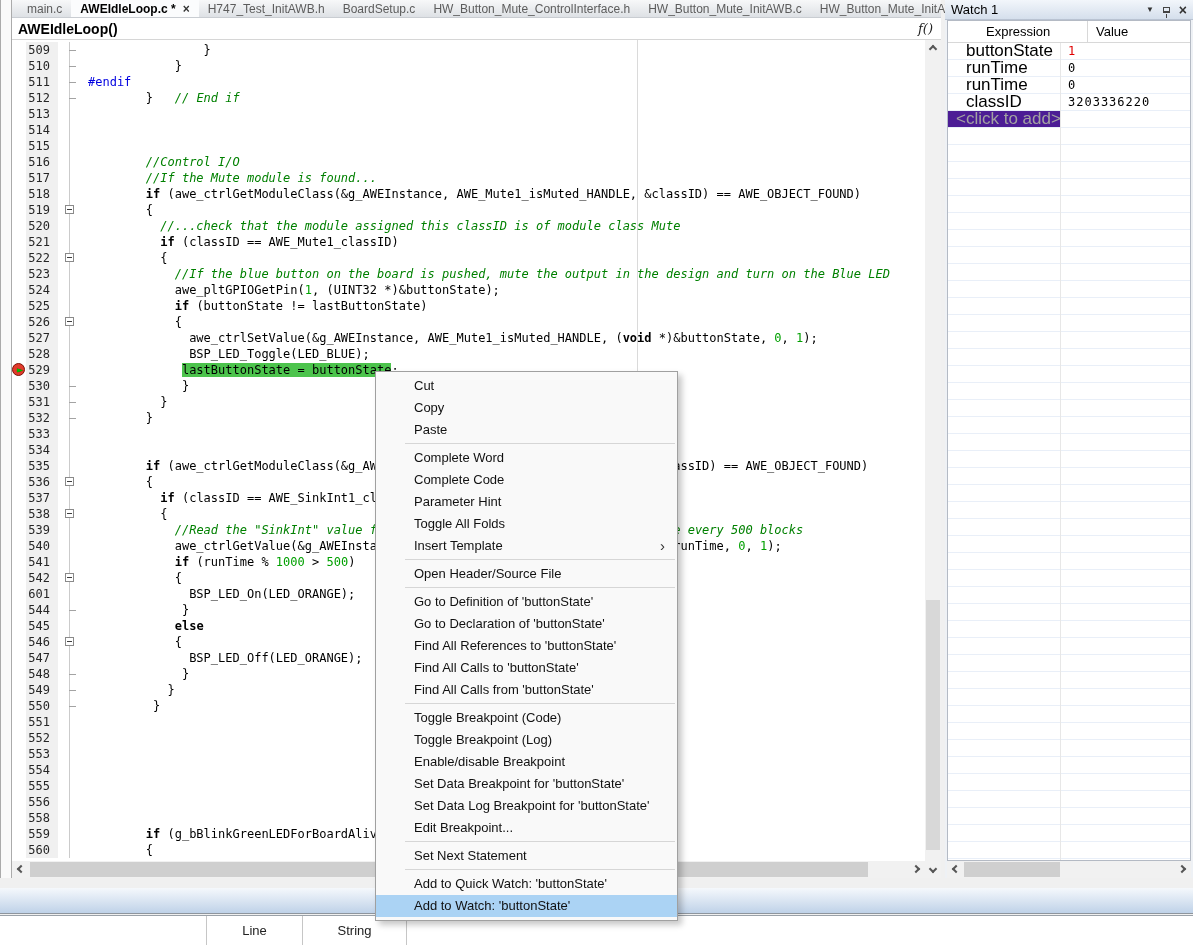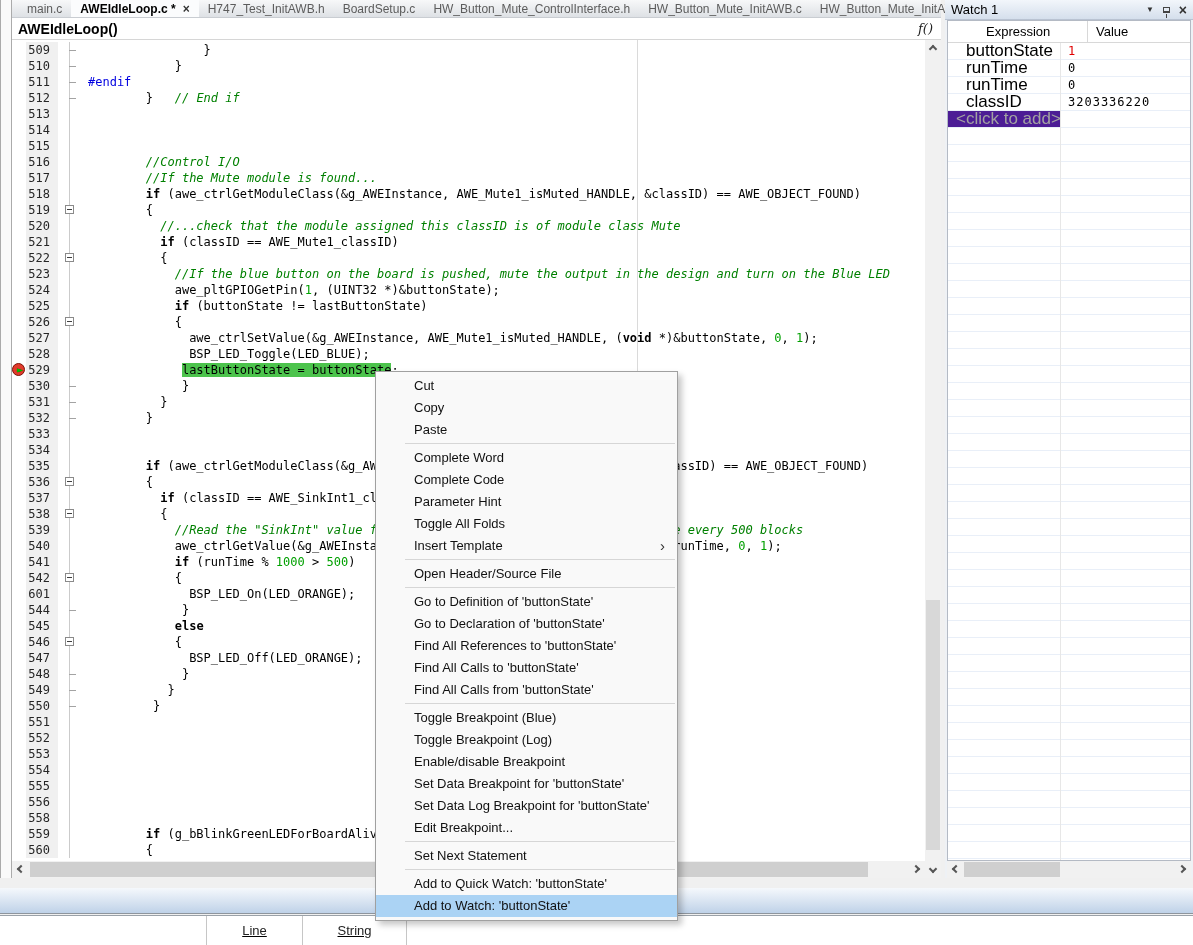--- a/index.html
+++ b/index.html
@@ -95,21 +95,21 @@
   #watch-fill { flex:1; background:repeating-linear-gradient(to bottom,#fff 0 16px,#e9eff8 16px 17px); }
   #watch-colline { position:absolute; left:112px; top:22px; bottom:0; width:1px; background:#e7e7e7; }
   #watch-hscroll { position:absolute; left:2px; right:2px; bottom:0; height:17px; background:#f1f1f1; }
   #w-hthumb { position:absolute; left:17px; width:96px; top:1px; height:15px; background:#cfcfcf; }
 
   
   #gap-strip { position:absolute; left:0; top:878px; width:1193px; height:10px; background:#f0f0f0; }
   #blue-band { position:absolute; left:0; top:888px; width:1193px; height:26px;
     background:linear-gradient(#f5f8fc,#bfd2e8); border-bottom:1px solid #8e959d; }
   #status-bar { position:absolute; left:0; top:915px; width:1193px; height:30px; background:#fff;
-    border-top:1px solid #9aa1a8; box-shadow:inset 0 1px 0 #fff; display:flex;text-decoration:underline; }
+    border-top:1px solid #9aa1a8; box-shadow:inset 0 1px 0 #fff; display:flex; }
   .sb-cell { border-right:1px solid #c6c6c6; font-size:13px; color:#222; display:flex;
     align-items:center; justify-content:center; }
   .sb-cell:nth-child(1){ width:207px; }
   .sb-cell:nth-child(2){ width:96px; }
   .sb-cell:nth-child(3){ width:104px; }
 
   
   #context-menu { position:absolute; left:375px; top:371px; width:303px; z-index:50;
     background:#f9f9f9; border:1px solid #a0a0a0; box-shadow:4px 4px 6px rgba(0,0,0,.22);
     padding:3px 0; font-size:13px; }
@@ -302,21 +302,21 @@
     <div class="menu-item"><span>Insert Template</span><span class="mi-arrow">›</span></div>
     <div class="menu-sep"></div>
     <div class="menu-item"><span>Open Header/Source File</span></div>
     <div class="menu-sep"></div>
     <div class="menu-item"><span>Go to Definition of 'buttonState'</span></div>
     <div class="menu-item"><span>Go to Declaration of 'buttonState'</span></div>
     <div class="menu-item"><span>Find All References to 'buttonState'</span></div>
     <div class="menu-item"><span>Find All Calls to 'buttonState'</span></div>
     <div class="menu-item"><span>Find All Calls from 'buttonState'</span></div>
     <div class="menu-sep"></div>
-    <div class="menu-item"><span>Toggle Breakpoint (Blue)</span></div>
+    <div class="menu-item"><span>Toggle Breakpoint (Code)</span></div>
     <div class="menu-item"><span>Toggle Breakpoint (Log)</span></div>
     <div class="menu-item"><span>Enable/disable Breakpoint</span></div>
     <div class="menu-item"><span>Set Data Breakpoint for 'buttonState'</span></div>
     <div class="menu-item"><span>Set Data Log Breakpoint for 'buttonState'</span></div>
     <div class="menu-item"><span>Edit Breakpoint...</span></div>
     <div class="menu-sep"></div>
     <div class="menu-item"><span>Set Next Statement</span></div>
     <div class="menu-sep"></div>
     <div class="menu-item"><span>Add to Quick Watch:  'buttonState'</span></div>
     <div class="menu-item hl"><span>Add to Watch: 'buttonState'</span></div>

